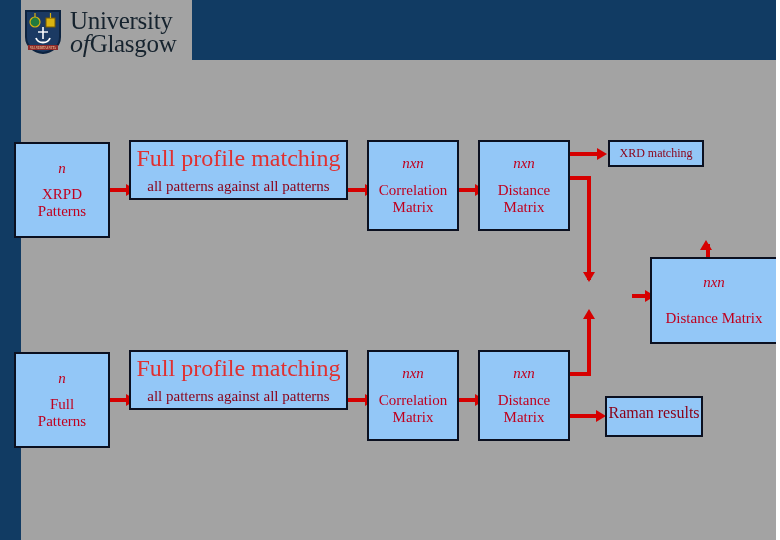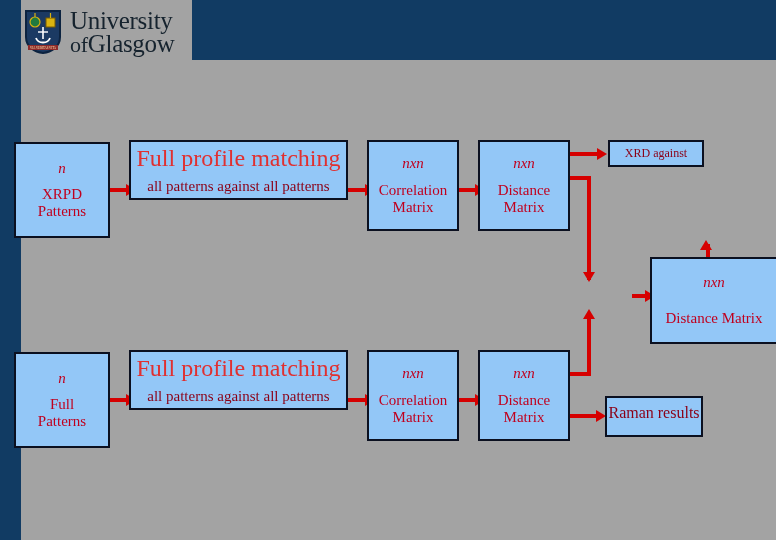--- a/index.html
+++ b/index.html
@@ -62,21 +62,22 @@
     font-family: "Liberation Serif", serif;
     font-size: 25px;
     letter-spacing: -0.3px;
   }
   .wm-line2 {
     font-family: "Liberation Serif", serif;
     font-size: 25px;
     letter-spacing: -0.3px;
   }
   .wm-of {
-    font-size: 22px;
+    font-style: italic;
+    font-size: 26px;
   }
   
   .box {
     position: absolute;
     background: #93C7F7;
     border: 2px solid #0b1020;
     box-sizing: border-box;
     color: #C0001E;
     text-align: center;
     display: flex;
@@ -205,21 +206,21 @@
   </div>
 
   <div class="conn h-line" style="left:570px; top:152px; width:30px;"></div>
   <div class="arrow-head ah-right" style="left:597px; top:148px;"></div>
 
   <div class="conn h-line" style="left:570px; top:176px; width:21px;"></div>
   <div class="conn v-line" style="left:587px; top:176px; height:104px;"></div>
   <div class="arrow-head ah-down" style="left:583px; top:272px;"></div>
 
   <div class="box" style="left:608px; top:140px; width:96px; height:27px;">
-    <div class="ttl-small" style="font-size:12px;">XRD against</div>
+    <div class="ttl-small" style="font-size:12px;">XRD matching</div>
   </div>
 
 
   <div class="conn v-line" style="left:706px; top:244px; height:14px;"></div>
   <div class="arrow-head ah-up" style="left:700px; top:240px;"></div>
 
 
   <div class="conn h-line" style="left:632px; top:294px; width:22px;"></div>
   <div class="arrow-head ah-right" style="left:645px; top:290px;"></div>
 

